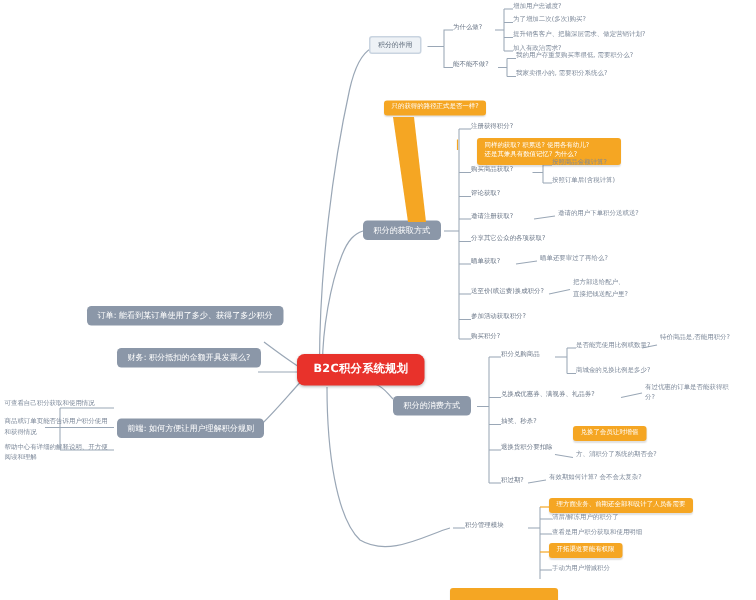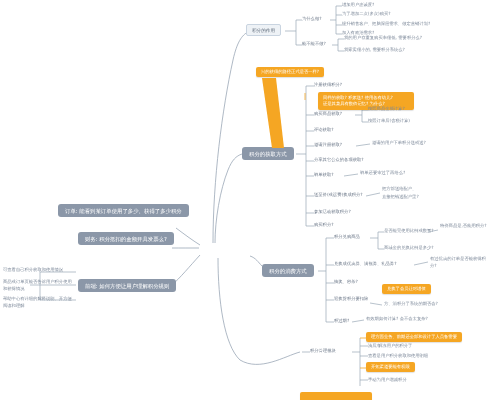--- a/index.html
+++ b/index.html
@@ -171,20 +171,21 @@
       <path d="M360,346 L368,346"></path>
       <path d="M360,356 L368,356"></path>
       <path d="M360,380 L368,380"></path>
     </g>
     <g fill="none" stroke="#f5a623" stroke-width="0.8">
       <path d="M360,338 L366,338"></path>
       <path d="M360,368 L366,368"></path>
     </g>
   </svg>
 
+  <div class="node root" style="left:198px;top:236px;">B2C积分系统规划</div>
 
   <div class="node l2" style="left:246px;top:24px;">积分的作用</div>
 
   <div class="node leaf dark" style="left:302px;top:16px;">为什么做?</div>
   <div class="node leaf" style="left:342px;top:2px;">增加用户忠诚度?</div>
   <div class="node leaf" style="left:342px;top:11px;">为了增加二次(多次)购买?</div>
   <div class="node leaf" style="left:342px;top:21px;">提升销售客户、把脑深层需求、做定营销计划?</div>
   <div class="node leaf" style="left:342px;top:30px;">加入有政治需求?</div>
 
   <div class="node leaf dark" style="left:302px;top:41px;">能不能不做?</div>

